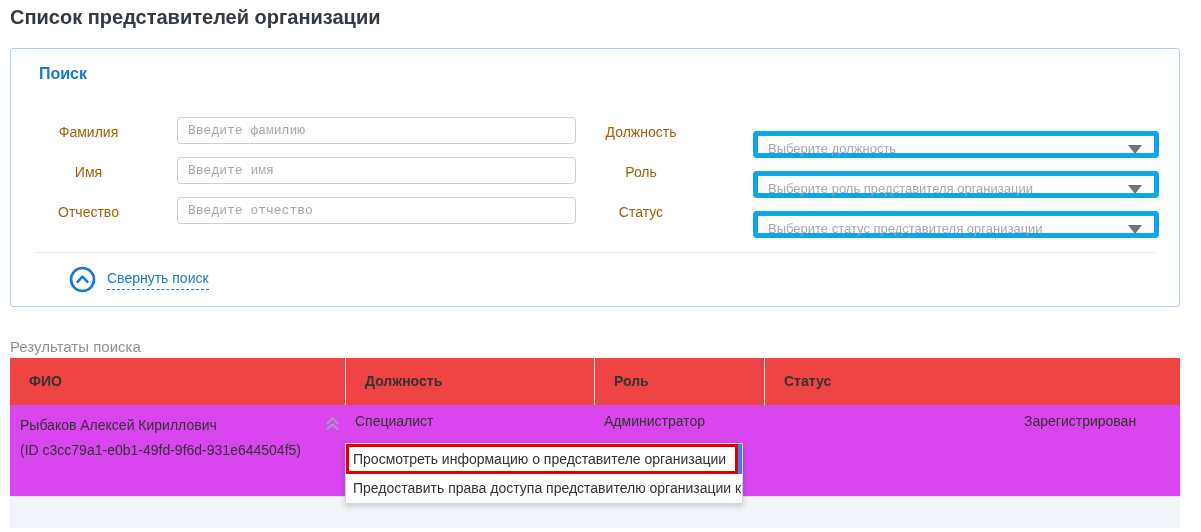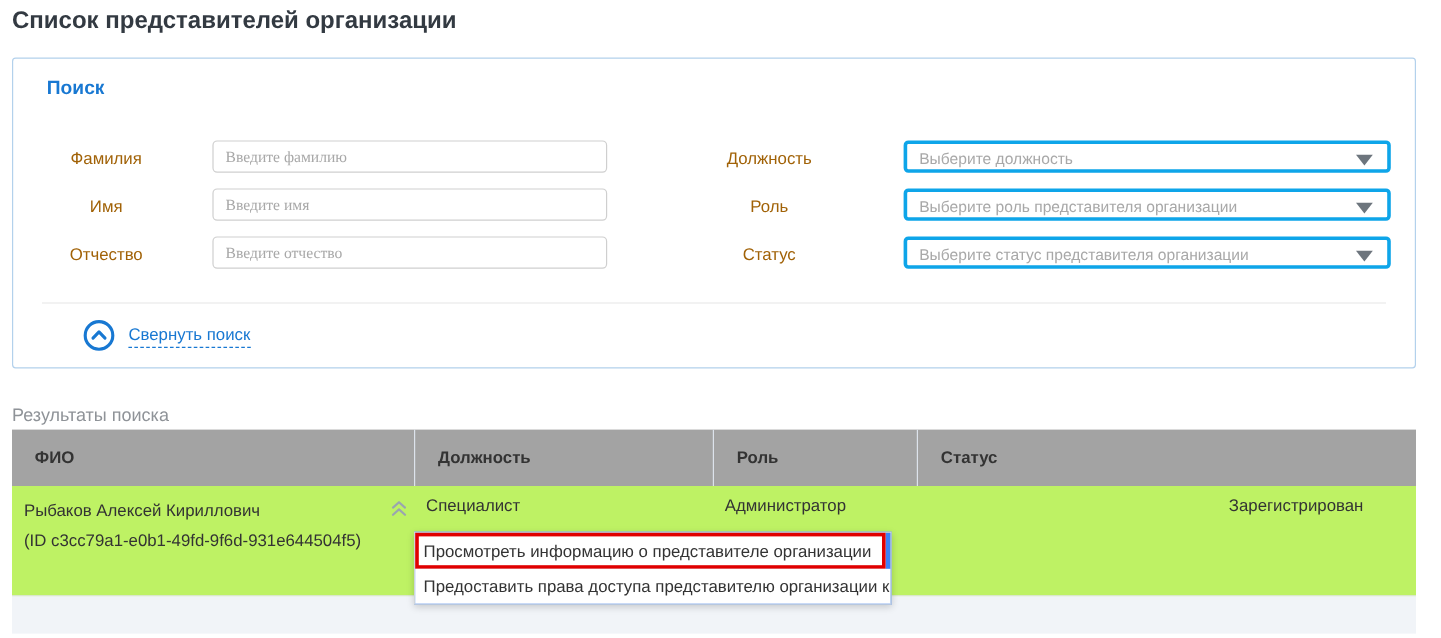--- a/index.html
+++ b/index.html
@@ -7,52 +7,52 @@
     font-family:"Liberation Sans","DejaVu Sans",sans-serif; color:#333; position:relative; }
 
   .page-title { position:absolute; left:10px; top:6px; font-size:20px; font-weight:bold; color:#333a42; }
 
   
   .search-panel { position:absolute; left:10px; top:48px; width:1170px; height:259px;
     border:1px solid #b3d1ec; border-radius:3px; background:#fff; }
   .search-title { position:absolute; left:28px; top:16px; font-size:16px; font-weight:bold; color:#1878d2; }
 
   .fld-label { position:absolute; font-size:14px; color:#a16207; text-align:center; }
-  .txt-input { position:absolute; width:329px; height:27px; border:1px solid #cfcfcf; border-radius:4px;
-    padding:0 10px; font-size:13px; color:#333; font-family:Liberation Serif, serif; outline:none; }
+  .txt-input { position:absolute; width:399px; height:27px; border:1px solid #cfcfcf; border-radius:4px;
+    padding:0 10px; font-size:13px; color:#333; font-family:Liberation Mono, monospace; outline:none; }
   .txt-input::placeholder { color:#a8a8a8; opacity:1; }
-  .sel-input { position:absolute; width:406px; height:27px; border:3px solid #0ea5e9; border-radius:4px;
-    background:#fff; cursor:pointer; }
+  .sel-input { position:absolute; width:406px; height:27px; border:5px solid #0ea5e9; border-radius:4px;
+    background:#fff; cursor:pointer;margin-top:14px; }
   .sel-text { display:block; line-height:25px; padding-left:10px; font-size:13px; color:#a8a8a8;
     white-space:nowrap; overflow:hidden; }
   .sel-arrow { position:absolute; right:12px; top:9px; width:0; height:0;
     border-left:7px solid transparent; border-right:7px solid transparent; border-top:9px solid #6d757d; }
 
   .panel-divider { position:absolute; left:24px; right:24px; top:203px; border-top:1px solid #e9e9e9; }
 
   .collapse-link-wrap { position:absolute; left:58px; top:217px; display:flex; align-items:center; cursor:pointer; }
   .collapse-circle { width:27px; height:27px; flex:0 0 auto; }
   .collapse-label { margin-left:11px; font-size:14px; color:#1878d2;
     border-bottom:1px dashed #1878d2; padding-bottom:3px; }
 
   .find-button { position:absolute; left:1010px; top:215px; width:135px; height:33px;
     background:#1878d2; border:none; border-radius:4px; color:#fff; font-size:15px; font-weight:600;
     font-family:inherit; cursor:pointer; }
 
   
   .results-title { position:absolute; left:10px; top:338px; font-size:15px; color:#8f9398; }
 
   .results-table { position:absolute; left:10px; top:358px; width:1170px; }
-  .thead { display:flex; height:47px; background:#a3a3a3; }
+  .thead { display:flex; height:47px; background:#ef4444; }
   .th { font-size:14px; font-weight:bold; color:#333; line-height:47px; padding-left:19px;
     border-left:1px solid #dde3ec; white-space:nowrap; overflow:hidden; }
   .th:first-child { border-left:none; }
   .c1 { width:335px; } .c2 { width:249px; } .c3 { width:170px; } .c4 { width:250px; } .c5 { width:166px; }
 
-  .trow { display:flex; height:92px; background:#bef264; border-bottom:1px solid #e2e4e7; }
+  .trow { display:flex; height:92px; background:#d946ef; border-bottom:1px solid #e2e4e7; }
   .td { font-size:14px; color:#333; padding:8px 0 0 10px; position:relative; }
   .fio-name { line-height:25px; display:block; }
   .fio-id { line-height:25px; display:block; }
   .row-collapse { position:absolute; right:5px; top:11px; cursor:pointer; }
   .trow-empty { height:31px; background:#f1f4f8; }
 
   
   .ctx-menu { position:absolute; left:345px; top:443px; width:398px; background:#3b82f6;
     border:1px solid #cfd5db; box-shadow:0 2px 6px rgba(0,0,0,.18); z-index:10; }
   .ctx-item { height:29px; line-height:29px; padding-left:7px; font-size:14px; color:#333;

